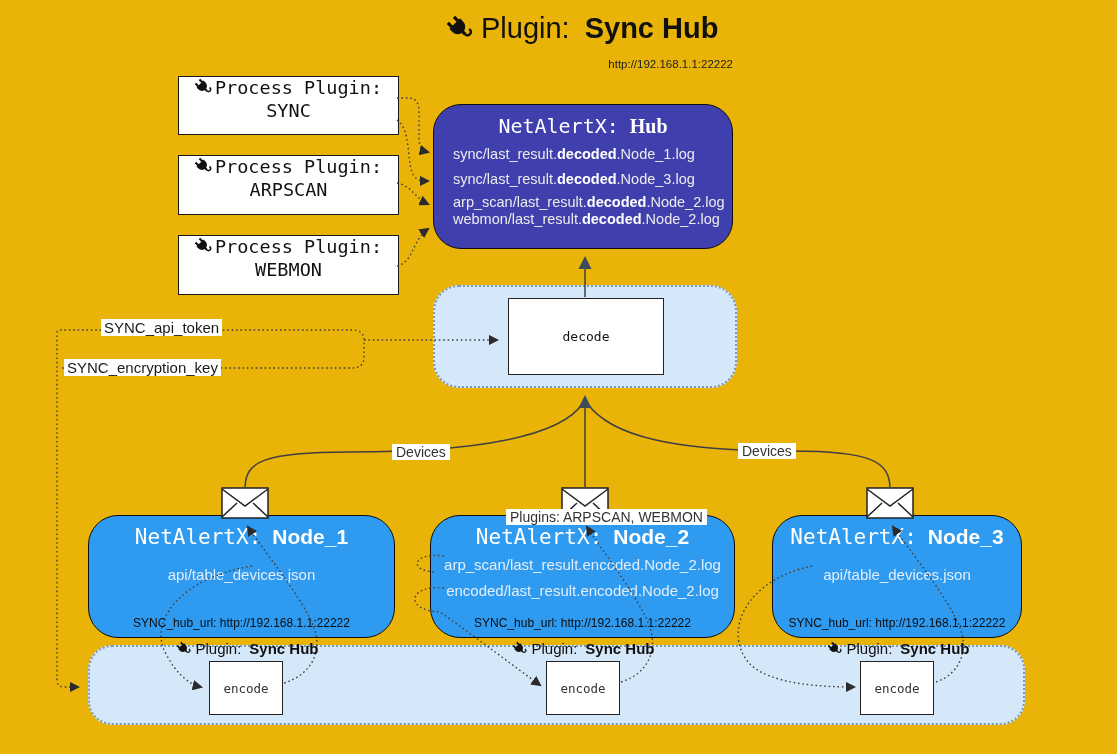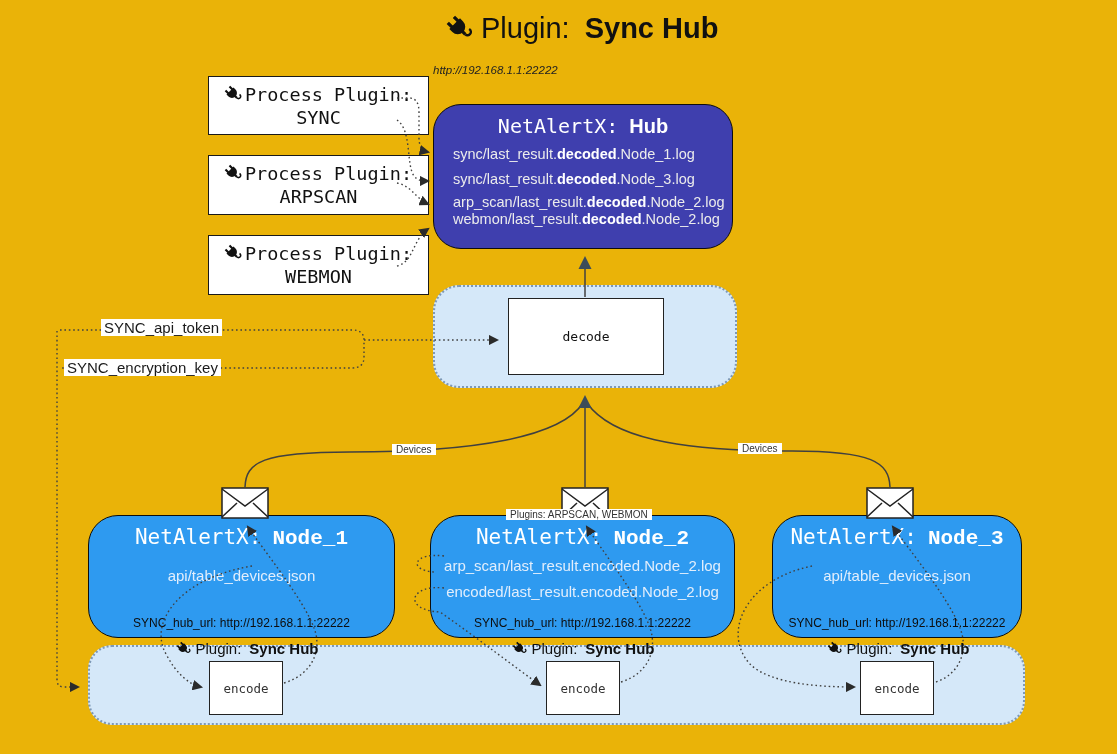--- a/index.html
+++ b/index.html
@@ -16,56 +16,56 @@
   .plug{display:inline-block;transform:rotate(-45deg);flex:0 0 auto;}
   .plug svg{width:100%;height:100%;display:block;}
 
   
   .title{left:447px;top:12px;display:flex;align-items:center;gap:8px;font-size:29px;}
   .title .plug{width:26px;height:28px;}
   .title .t-name{font-weight:bold;margin-left:7px;}
 
   
   .pbox{left:178px;width:219px;background:#fff;border:1.6px solid #1a1a1a;z-index:2;
-        display:flex;flex-direction:column;align-items:center;justify-content:center;gap:2px;margin-left:30px;}
+        display:flex;flex-direction:column;align-items:center;gap:2px;}
   .pbox .l1{display:flex;align-items:center;gap:3px;font-size:18.5px;}
   .pbox .plug{width:17px;height:19px;}
   .pbox .l2{font-size:18.5px;}
 
   
-  .url-label{left:433px;top:64px;width:300px;text-align:left;font-size:11.5px;color:#222;font-style:italic;}
+  .url-label{left:433px;top:58px;width:300px;text-align:right;font-size:11.5px;color:#222;}
   .hub{left:433px;top:104px;width:300px;height:145px;background:var(--hub_bg);
        border:1.7px solid #0d0d0d;border-radius:28px;z-index:2;box-sizing:border-box;
        padding:9px 0 0 0;}
   .hub .htitle{display:flex;justify-content:center;align-items:baseline;gap:11px;color:#fff;
        font-size:20px;margin-bottom:8px;}
-  .hub .htitle .hname{font-weight:bold;font-family:Liberation Sans, sans-serif;}
+  .hub .htitle .hname{font-weight:bold;font-family:Liberation Serif, serif;}
   .hub .hlog{color:#ECECEC;font-size:14.5px;padding-left:19px;white-space:nowrap;}
   .hub .hlog b{color:#fff;}
   .hub .g1{margin-bottom:9px;}
   .hub .g2{margin-bottom:7px;}
   .hub .g3{margin-bottom:1px;}
 
   
   .decode-wrap{left:433px;top:285px;width:304px;height:103px;background:var(--container_bg);
        border:2px dotted var(--container_border);border-radius:26px;z-index:1;box-sizing:border-box;}
   .decode-box{left:508px;top:298px;width:156px;height:77px;background:#fff;border:1.8px solid #222;
        z-index:3;display:flex;align-items:center;justify-content:center;font-size:13px;box-sizing:border-box;}
 
   
   .cfg-label{background:#fff;font-size:15px;color:#1a1a1a;padding:0 3px;z-index:6;white-space:nowrap;}
 
   
-  .edge-label{background:#fff;font-size:10px;color:#333;padding:0 4px;z-index:6;white-space:nowrap;}
+  .edge-label{background:#fff;font-size:14px;color:#333;padding:0 4px;z-index:6;white-space:nowrap;}
 
   
   .node{background:var(--node_bg);border:1.8px solid #0d0d0d;border-radius:30px;z-index:2;
         box-sizing:border-box;top:515px;height:123px;padding-top:9px;}
   .node .ntitle{display:flex;justify-content:center;align-items:baseline;gap:11px;color:#fff;font-size:21px;}
-  .node .ntitle .nname{font-weight:bold;font-family:Liberation Mono, monospace;}
+  .node .ntitle .nname{font-weight:bold;font-family:Liberation Sans, sans-serif;}
   .node .nfile{text-align:center;color:#E2EEFC;font-size:15px;white-space:nowrap;}
   .node .nfiles-one{margin-top:17px;}
   .node .nfiles-two{margin-top:7px;}
   .node .nfiles-two .nfile + .nfile{margin-top:9px;}
   .node .nurl{position:absolute;left:0;right:0;bottom:7px;text-align:center;color:#0d0d0d;font-size:12px;white-space:nowrap;}
 
   
   .encode-wrap{left:88px;top:645px;width:937px;height:80px;background:var(--container_bg);
        border:2px dotted var(--container_border);border-radius:24px;z-index:1;box-sizing:border-box;}
   .encode-box{top:661px;width:74px;height:54px;background:#fff;border:1.8px solid #222;z-index:3;

